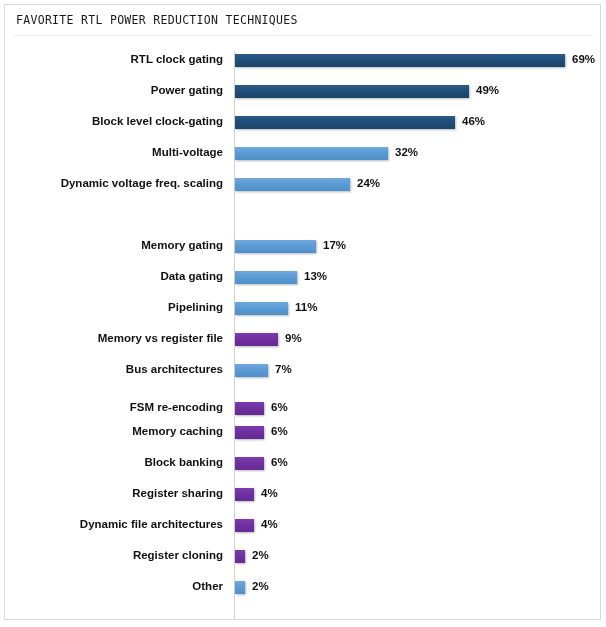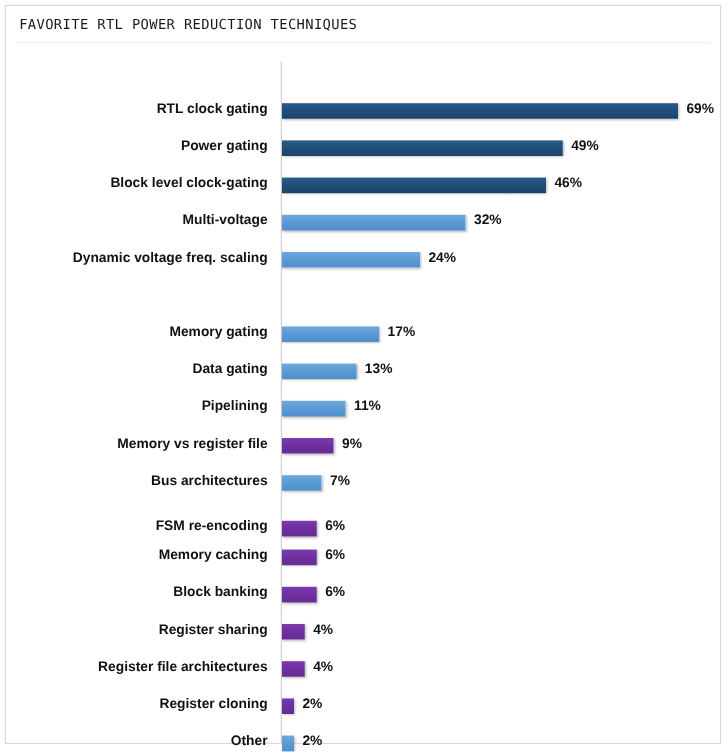--- a/index.html
+++ b/index.html
@@ -62,21 +62,20 @@
     width: 1px;
     height: 568px;
     background: #d0d0d0;
   }
 
   .bar-row {
     position: absolute;
     left: 0px;
     width: 595px;
     height: 31px;
-    margin-top: 32px;
   }
 
   .cat-label {
     position: absolute;
     right: 377px;           
     top: 7px;
     font-size: 11.5px;
     font-weight: bold;
     color: #111111;
     white-space: nowrap;
@@ -216,21 +215,21 @@
         <div class="val-label" style="left: 266px;">6%</div>
       </div>
       <div class="bar-row" style="top: 436px;">
         <div class="cat-label">Register sharing</div>
         <div class="bar-wrap" style="width: 19px;">
           <div class="bar purple" style="width: 100%;"></div>
         </div>
         <div class="val-label" style="left: 256px;">4%</div>
       </div>
       <div class="bar-row" style="top: 467px;">
-        <div class="cat-label">Register file architectures</div>
+        <div class="cat-label">Dynamic file architectures</div>
         <div class="bar-wrap" style="width: 19px;">
           <div class="bar purple" style="width: 100%;"></div>
         </div>
         <div class="val-label" style="left: 256px;">4%</div>
       </div>
       <div class="bar-row" style="top: 498px;">
         <div class="cat-label">Register cloning</div>
         <div class="bar-wrap" style="width: 10px;">
           <div class="bar purple" style="width: 100%;"></div>
         </div>

